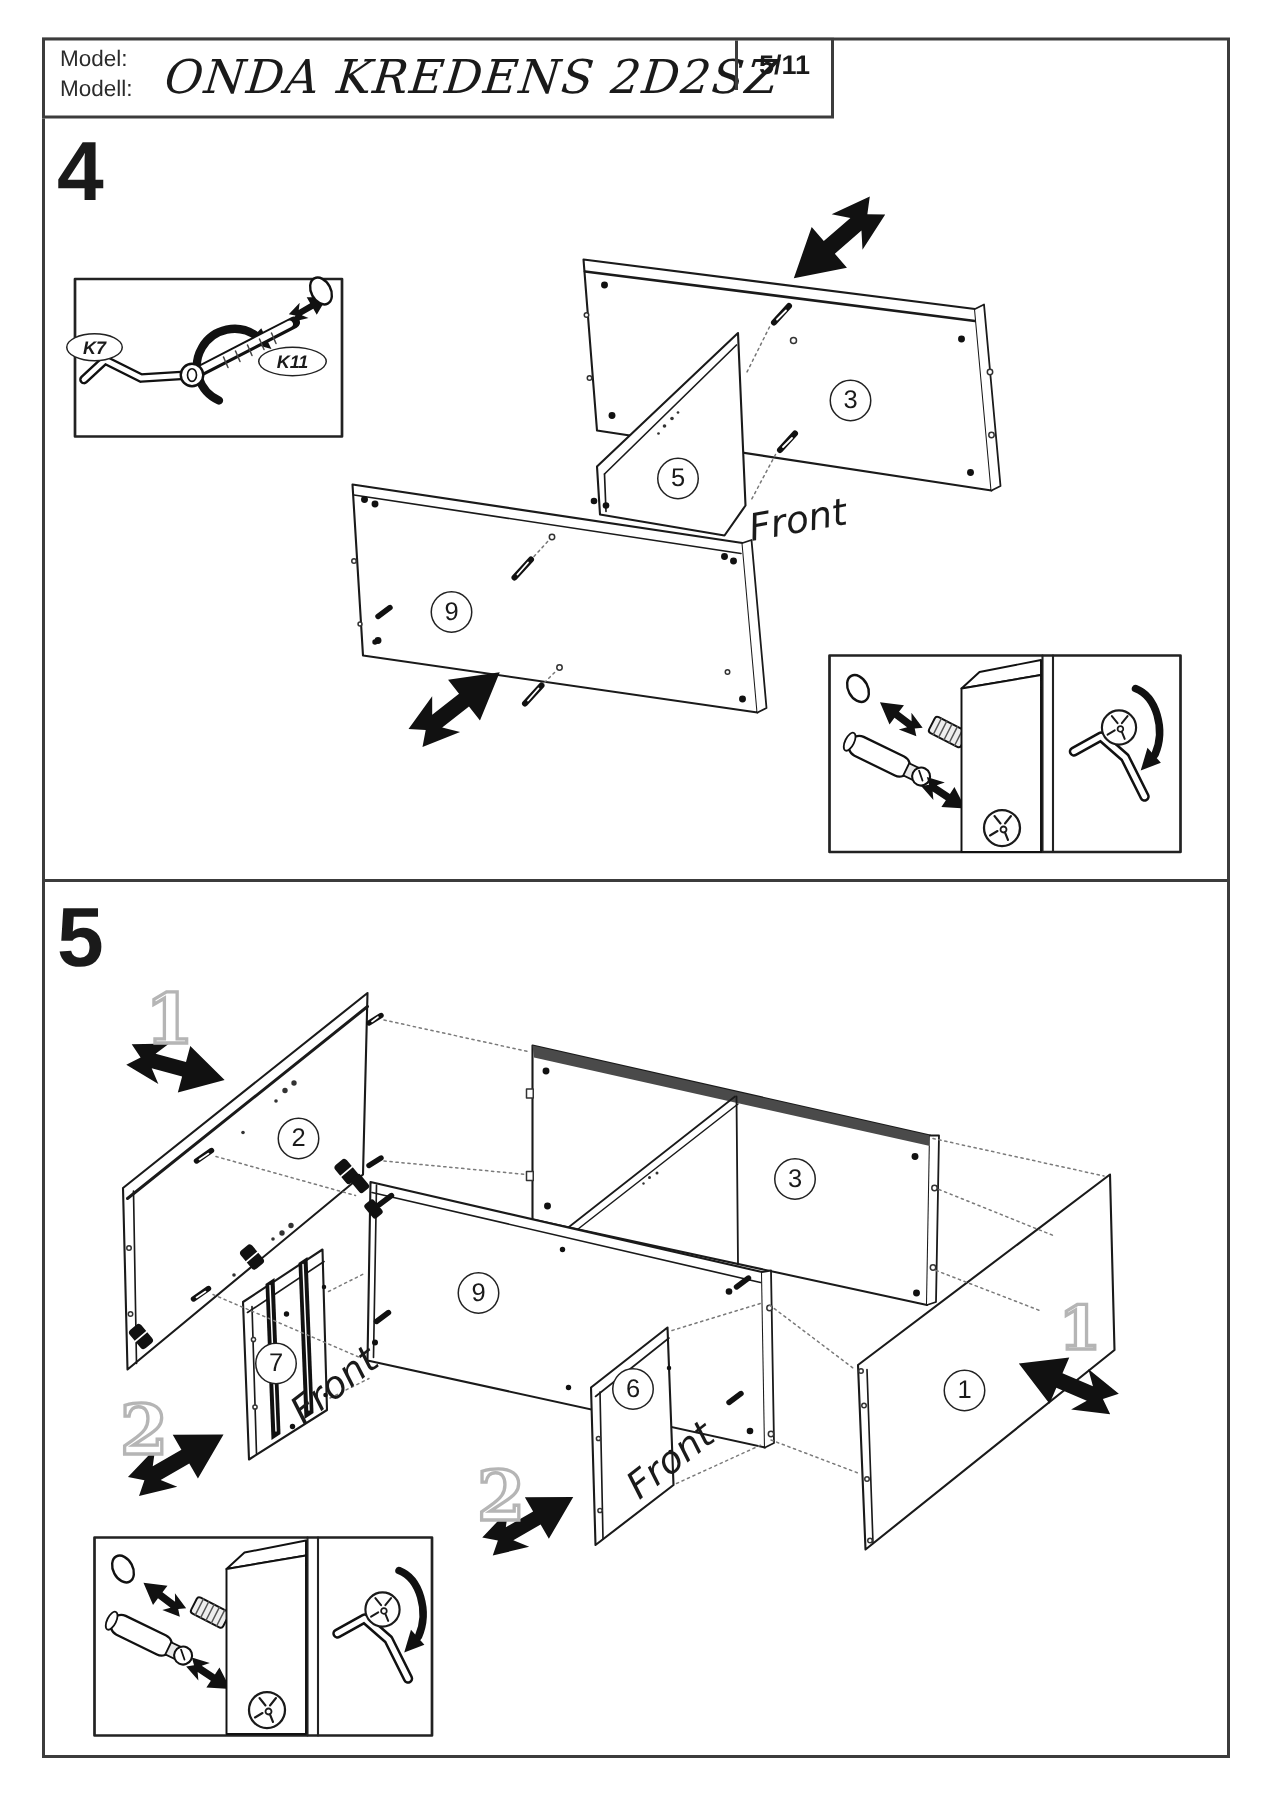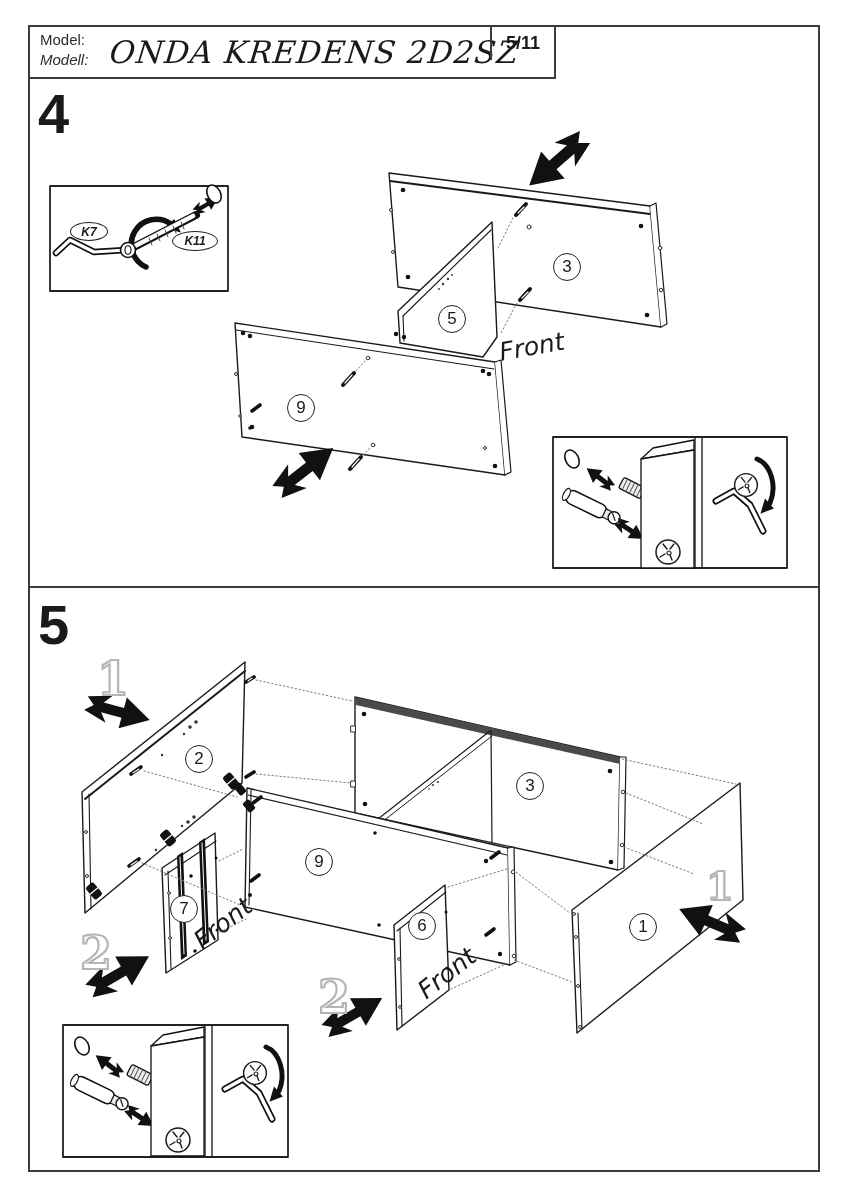--- a/index.html
+++ b/index.html
@@ -337,21 +337,21 @@
         <polygon points="0,-6 12,2 -3,7" transform="translate(278,1093) rotate(125)" fill="#111"></polygon>
       </g>
     </g>
   </svg>
 
   <div id="outer-border" class="abs"></div>
   <div id="section-divider" class="abs"></div>
 
   <div id="header-box" class="abs">
     <div class="abs model-label" style="top:4px;">Model:</div>
-    <div class="abs model-label" style="top:24px;font-style:italic;">Modell:</div>
+    <div class="abs model-label" style="top:24px;">Modell:</div>
     <div id="model-name" class="abs">ONDA KREDENS 2D2SZ</div>
     <div id="page-box" class="abs">5/11</div>
   </div>
 
   <div class="abs step-num" style="left:38px;top:86px;">4</div>
   <div class="abs step-num" style="left:38px;top:597px;">5</div>
 
   <div class="abs part-circle" style="left:553px;top:253px;">
       <span>3</span>
     </div>
@@ -374,21 +374,21 @@
   <div class="abs part-circle" style="left:170px;top:895px;">
       <span>7</span>
     </div>
   <div class="abs part-circle" style="left:408px;top:912px;">
       <span>6</span>
     </div>
   <div class="abs part-circle" style="left:629px;top:913px;">
       <span>1</span>
     </div>
 
-  <div class="abs oval-label" style="left:70px;top:222px;width:36px;height:17px;">K7</div>
+  <div class="abs oval-label" style="left:44px;top:222px;width:36px;height:17px;">K7</div>
   <div class="abs oval-label" style="left:150px;top:231px;width:44px;height:18px;margin-left:22px;">K11</div>
 
   <div class="abs front-label" style="left:497px;top:338px;transform:rotate(-10deg);">Front</div>
   <div class="abs front-label" style="left:188px;top:932px;transform:rotate(-38deg);">Front</div>
   <div class="abs front-label" style="left:412px;top:982px;transform:rotate(-38deg);">Front</div>
 
   <div class="abs order-num" style="left:97px;top:656px;">1</div>
   <div class="abs order-num" style="left:80px;top:930px;">2</div>
   <div class="abs order-num" style="left:318px;top:974px;">2</div>
   <div class="abs order-num small" style="left:706px;top:866px;">1</div>

